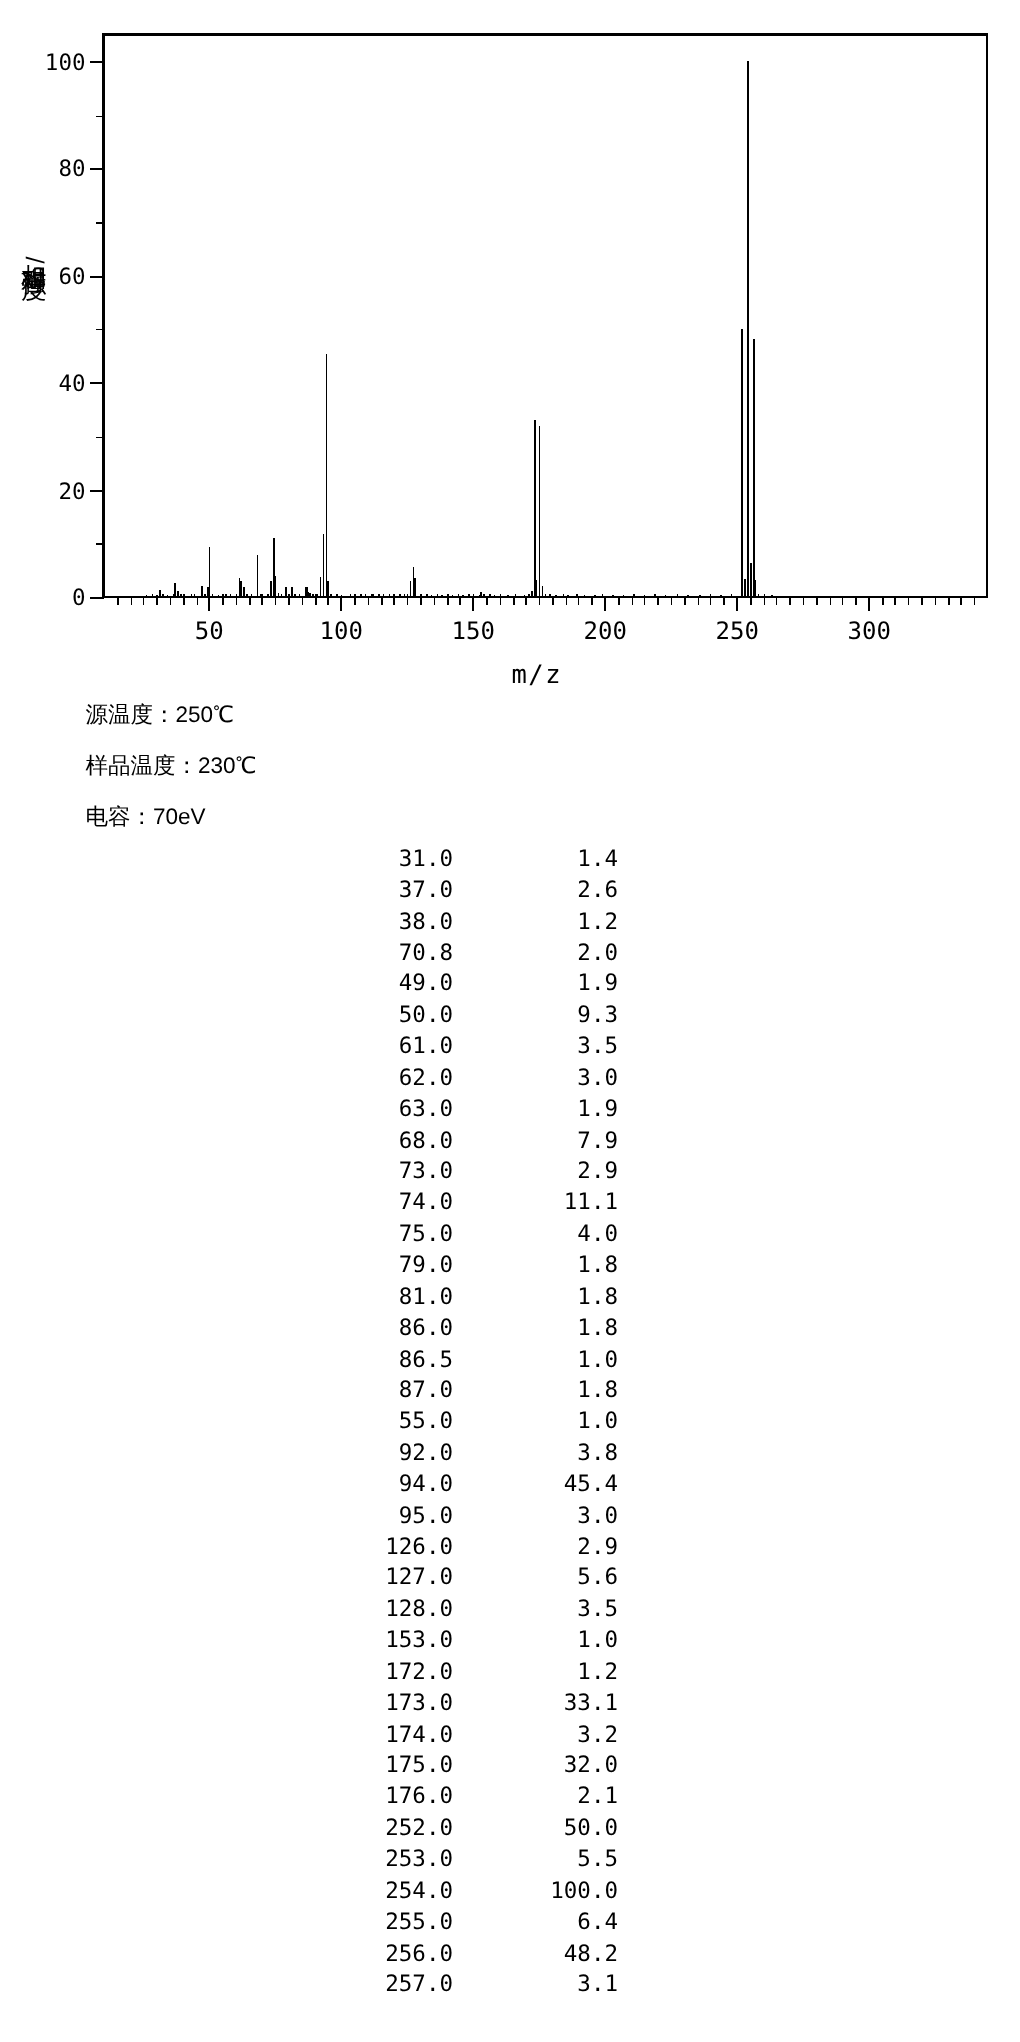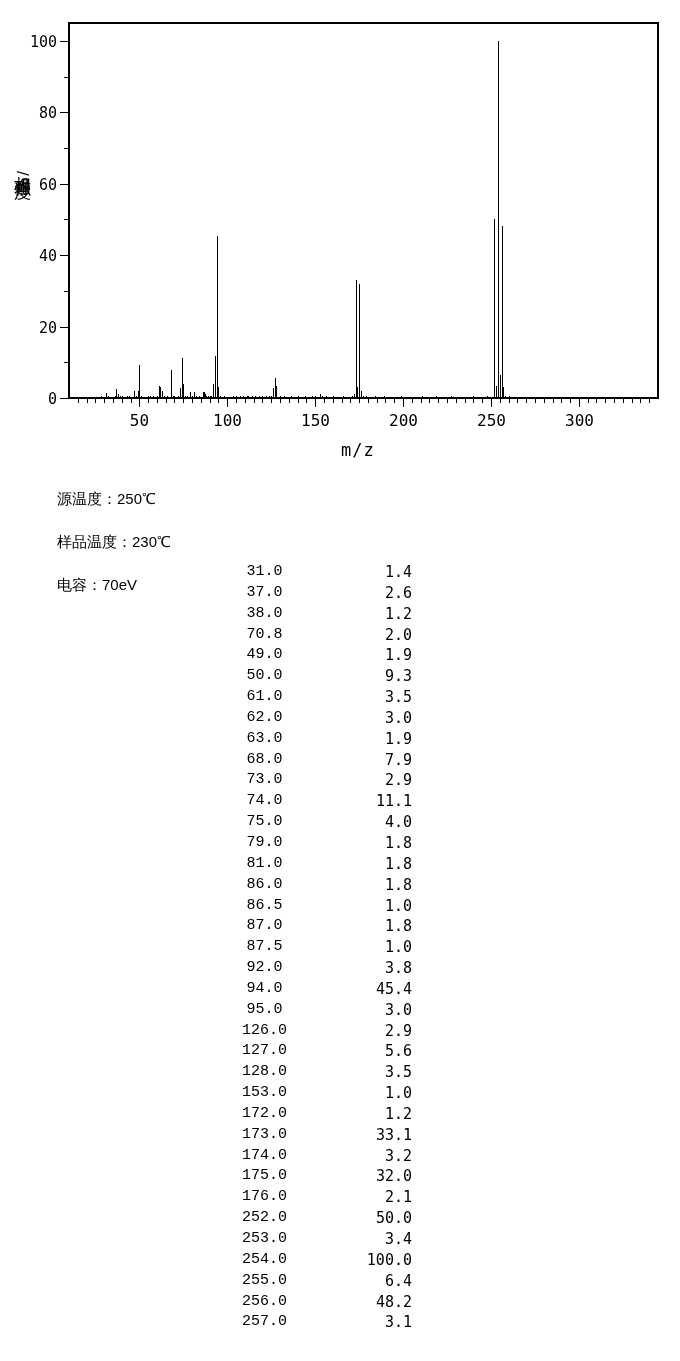--- a/index.html
+++ b/index.html
@@ -17,28 +17,28 @@
     writing-mode:vertical-rl;text-orientation:mixed;
     font-size:17px;letter-spacing:2px;
     font-family:"Liberation Sans",sans-serif;
   }
   .x-axis-label{
     position:absolute;left:341px;top:440px;
     font-size:17px;letter-spacing:1px;
     font-family:"DejaVu Sans Mono","Liberation Mono",monospace;
   }
   .annotations{position:absolute;left:57px;top:466px;font-size:15px;}
-  .annotations .ann-line{height:21px;line-height:21px;margin-bottom:13px;white-space:pre;margin-top:22px;}
+  .annotations .ann-line{height:21px;line-height:21px;margin-bottom:13px;white-space:pre;}
   .peak-table{
     position:absolute;left:227px;top:562px;
     font-family:"DejaVu Sans Mono","Liberation Mono",monospace;
     font-size:15px;
   }
   .peak-row{display:flex;height:20.85px;line-height:20.85px;}
-  .peak-mz{width:75px;text-align:center;white-space:pre;font-family:Liberation Mono, monospace;}
+  .peak-mz{width:75px;text-align:right;white-space:pre;}
   .peak-int{width:110px;text-align:right;white-space:pre;}
 </style>
 </head>
 <body>
 
 <div class="page">
 
   <div class="chart-wrap">
     <svg id="spectrum-svg" width="680" height="460" viewBox="0 0 680 460">
         <line x1="97.5" y1="398" x2="97.5" y2="396.57142857142856" stroke="#000000" stroke-width="1" shape-rendering="crispEdges"></line>
@@ -344,21 +344,21 @@
       </div>
       <div class="peak-row">
         <span class="peak-mz">86.5</span>
         <span class="peak-int">1.0</span>
       </div>
       <div class="peak-row">
         <span class="peak-mz">87.0</span>
         <span class="peak-int">1.8</span>
       </div>
       <div class="peak-row">
-        <span class="peak-mz">87.5</span>
+        <span class="peak-mz">55.0</span>
         <span class="peak-int">1.0</span>
       </div>
       <div class="peak-row">
         <span class="peak-mz">92.0</span>
         <span class="peak-int">3.8</span>
       </div>
       <div class="peak-row">
         <span class="peak-mz">94.0</span>
         <span class="peak-int">45.4</span>
       </div>
@@ -401,21 +401,21 @@
       <div class="peak-row">
         <span class="peak-mz">176.0</span>
         <span class="peak-int">2.1</span>
       </div>
       <div class="peak-row">
         <span class="peak-mz">252.0</span>
         <span class="peak-int">50.0</span>
       </div>
       <div class="peak-row">
         <span class="peak-mz">253.0</span>
-        <span class="peak-int">3.4</span>
+        <span class="peak-int">5.5</span>
       </div>
       <div class="peak-row">
         <span class="peak-mz">254.0</span>
         <span class="peak-int">100.0</span>
       </div>
       <div class="peak-row">
         <span class="peak-mz">255.0</span>
         <span class="peak-int">6.4</span>
       </div>
       <div class="peak-row">

